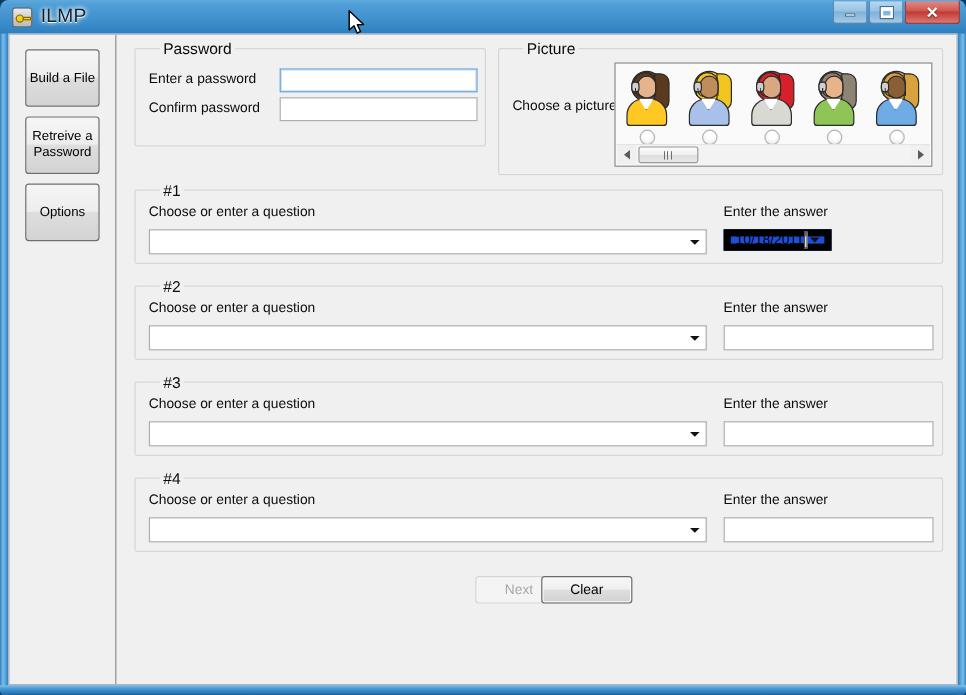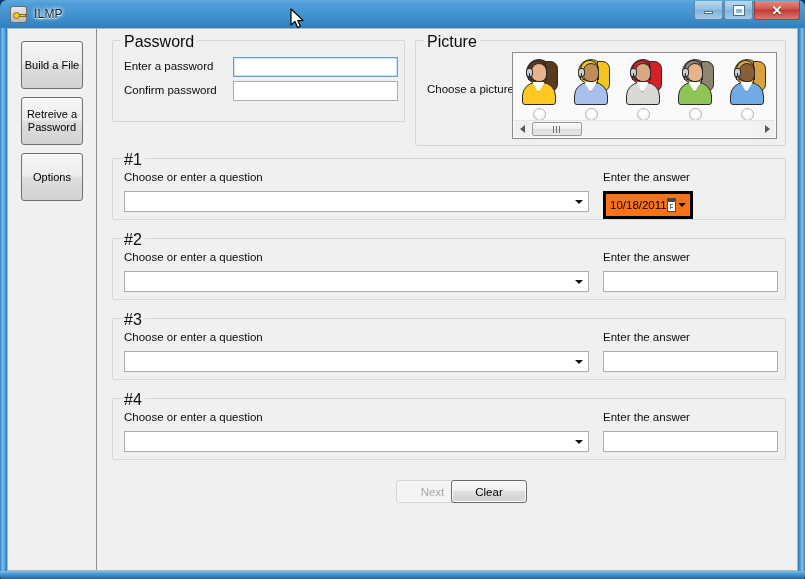--- a/index.html
+++ b/index.html
@@ -65,21 +65,21 @@
   .key-shaft {
     position: absolute;
     left: 8px; top: 7px;
     width: 7px; height: 3px;
     background: #f5cf20;
     border: 1px solid #8a6a06;
     box-sizing: border-box;
   }
   .win-title {
     margin-left: 7px;
-    font-size: 12px;
+    font-size: 16px;
     color: #10212e;
     text-shadow: 0 0 4px #ffffff, 0 0 4px #ffffff, 0 1px 0 #e8f4ff;
     letter-spacing: 0.2px;
   }
   .win-buttons {
     position: absolute;
     right: 5px; top: 1px;
     display: flex;
     align-items: flex-start;
   }
@@ -155,24 +155,24 @@
 
   
   .group {
     position: absolute;
     box-sizing: border-box;
     border: 1px solid #d6d6d6;
     border-radius: 2px;
   }
   .group > .legend {
     position: absolute;
-    top: -8px; left: 8px;
+    top: -8px; left: 20px;
     background: #f0f0f0;
     padding: 0 3px;
-    font-size: 16px;
+    font-size: 13px;
     color: #0b0b0b;
   }
   .lbl { position: absolute; font-size: 11.5px; color: #0b0b0b; white-space: nowrap; }
 
   
   .tbox {
     position: absolute;
     box-sizing: border-box;
     background: #ffffff;
     border: 1px solid #abadb3;
@@ -201,23 +201,23 @@
     width: 0; height: 0;
     border-left: 4px solid transparent;
     border-right: 4px solid transparent;
     border-top: 4px solid #111;
   }
 
   
   .datepick {
     position: absolute;
     box-sizing: border-box;
-    background: #f97316;
-    border: 3px solid #000000;
-    height: 28px;
+    background: #1d4ed8;
+    border: 6px solid #000000;
+    height: 18px;
     display: flex; align-items: center;
   }
   .datepick .dtext { font-size: 11.5px; color: #000; padding-left: 4px; flex: 1; }
   .datepick .cal {
     width: 14px; height: 14px; margin-right: 2px;
     box-sizing: border-box;
     border: 1px solid #4a4a4a;
     background: #ffffff;
     position: relative;
   }

